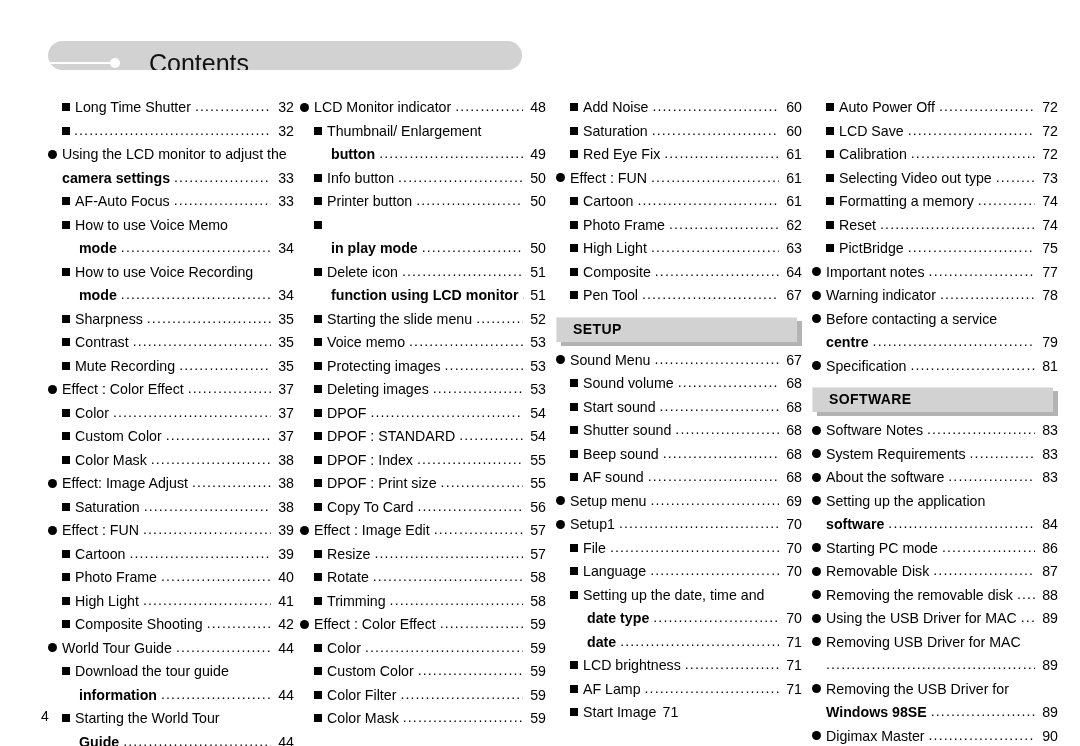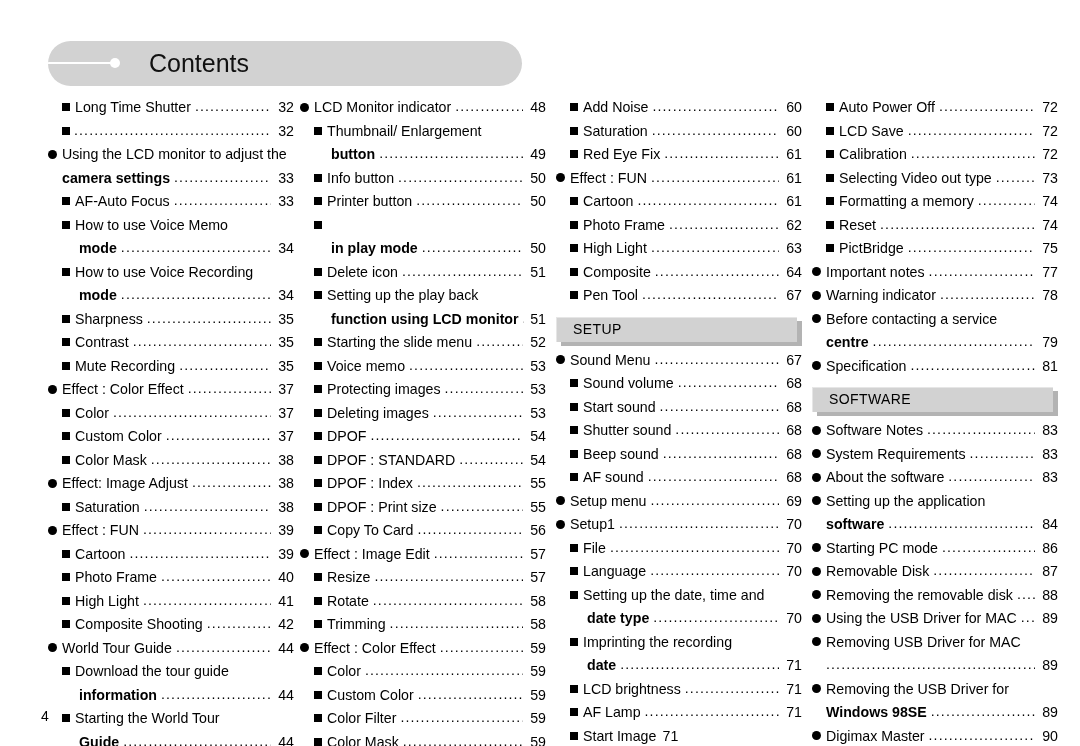--- a/index.html
+++ b/index.html
@@ -16,21 +16,21 @@
     color: #000000;
     overflow: hidden;
   }
 
   
   #header-banner {
     position: absolute;
     left: 48px;
     top: 41px;
     width: 474px;
-    height: 45px;
+    height: 29px;
     background: #d2d2d2;
     border-radius: 23px;
     overflow: hidden;
   }
   #header-rule {
     position: absolute;
     left: 0px;
     top: 21px;
     width: 68px;
     height: 2px;
@@ -90,21 +90,21 @@
     bottom: 0px;
     background: #d2d2d2;
     border-top: 1px solid #e6e6e6;
     border-left: 1px solid #e6e6e6;
   }
   .section-box .box-label {
     position: absolute;
     left: 17px;
     top: 3px;
     font-size: 14px;
-    font-weight: normal;
+    font-weight: bold;
     letter-spacing: 0.4px;
     color: #000000;
     line-height: 18px;
   }
 
   
   .toc-row {
     display: flex;
     align-items: baseline;
     font-size: 14.2px;
@@ -396,24 +396,20 @@
       <span class="label">in play mode</span>
       <span class="leader"></span>
       <span class="page">50</span>
     </div>
     <div class="toc-row lvl-1">
       <span class="bullet square"></span>
       <span class="label">Delete icon</span>
       <span class="leader"></span>
       <span class="page">51</span>
     </div>
-    <div class="toc-row lvl-1 no-page">
-      <span class="bullet square"></span>
-      <span class="label">Setting up the play back</span>
-    </div>
     <div class="toc-row lvl-3">
       <span class="bullet none"></span>
       <span class="label">function using LCD monitor</span>
       <span class="leader"></span>
       <span class="page">51</span>
     </div>
     <div class="toc-row lvl-1">
       <span class="bullet square"></span>
       <span class="label">Starting the slide menu</span>
       <span class="leader"></span>
@@ -645,24 +641,20 @@
     <div class="toc-row lvl-1 no-page">
       <span class="bullet square"></span>
       <span class="label">Setting up the date, time and</span>
     </div>
     <div class="toc-row lvl-3">
       <span class="bullet none"></span>
       <span class="label">date type</span>
       <span class="leader"></span>
       <span class="page">70</span>
     </div>
-    <div class="toc-row lvl-1 no-page">
-      <span class="bullet square"></span>
-      <span class="label">Imprinting the recording</span>
-    </div>
     <div class="toc-row lvl-3">
       <span class="bullet none"></span>
       <span class="label">date</span>
       <span class="leader"></span>
       <span class="page">71</span>
     </div>
     <div class="toc-row lvl-1">
       <span class="bullet square"></span>
       <span class="label">LCD brightness</span>
       <span class="leader"></span>

